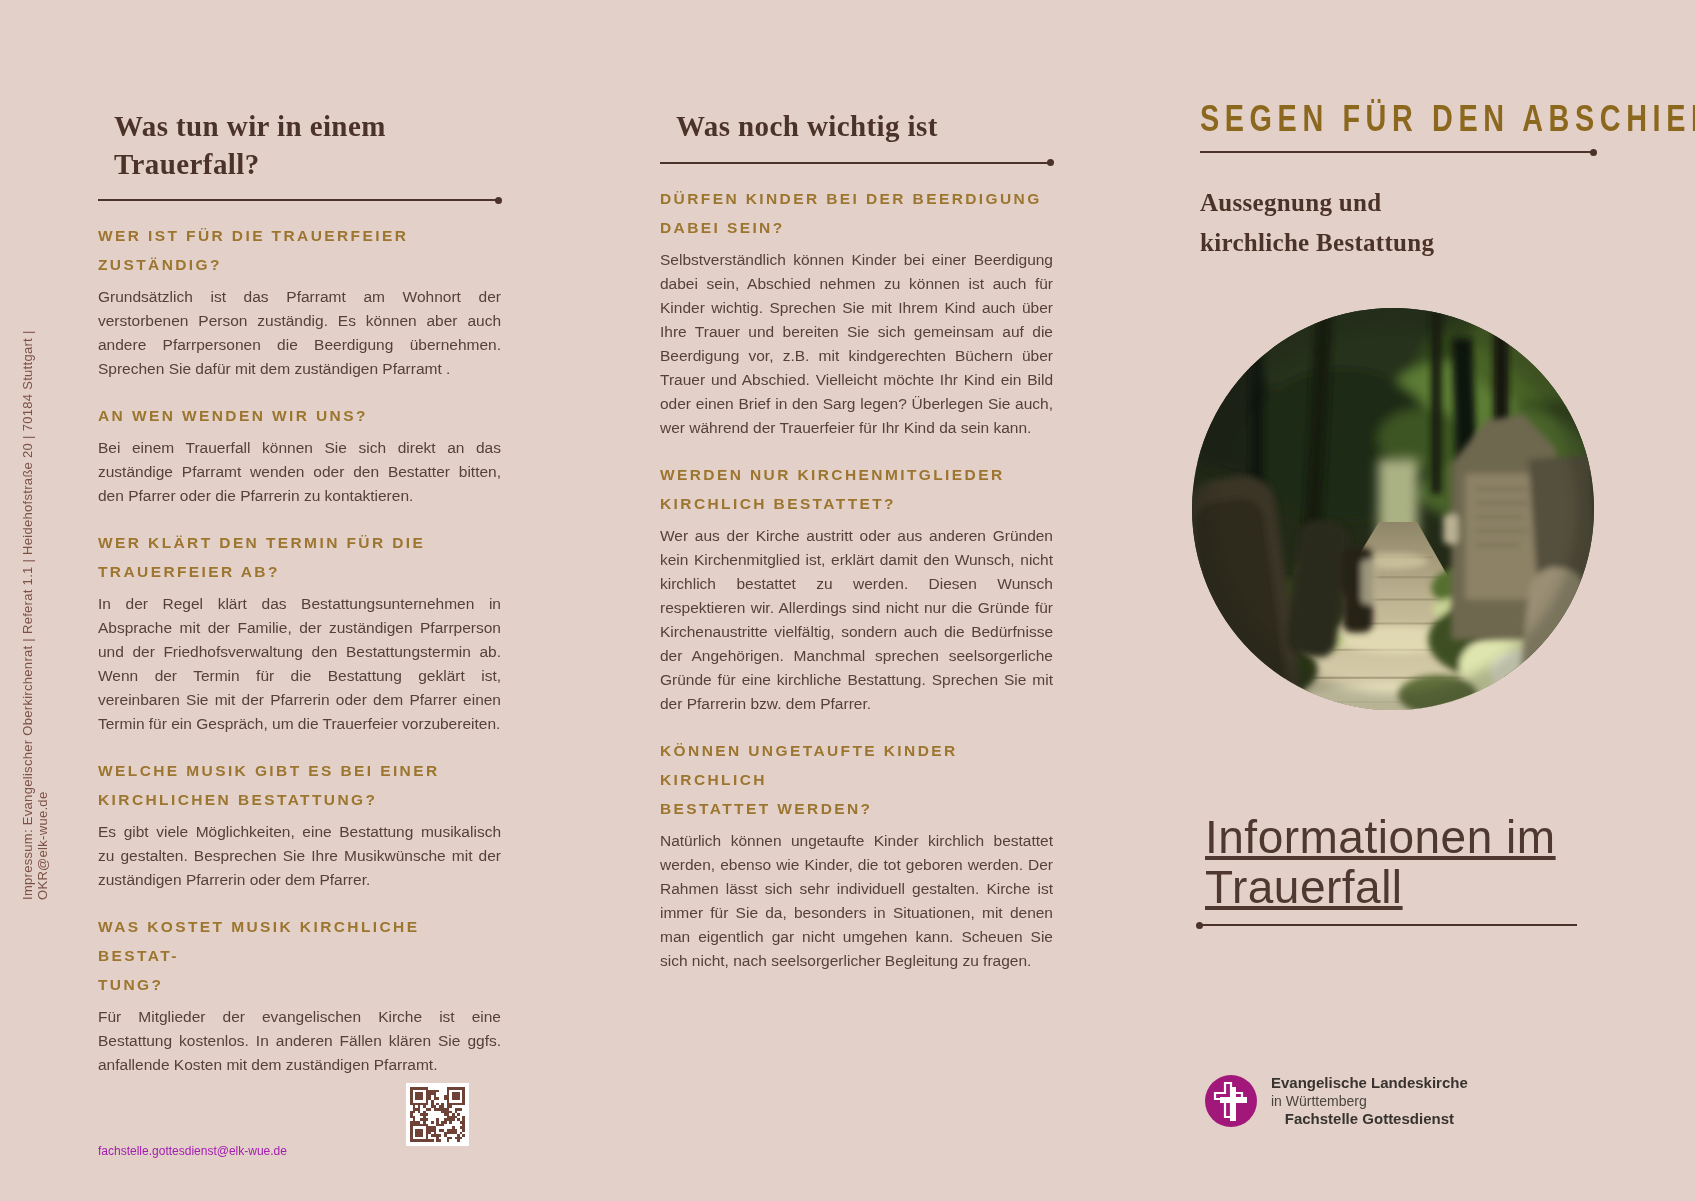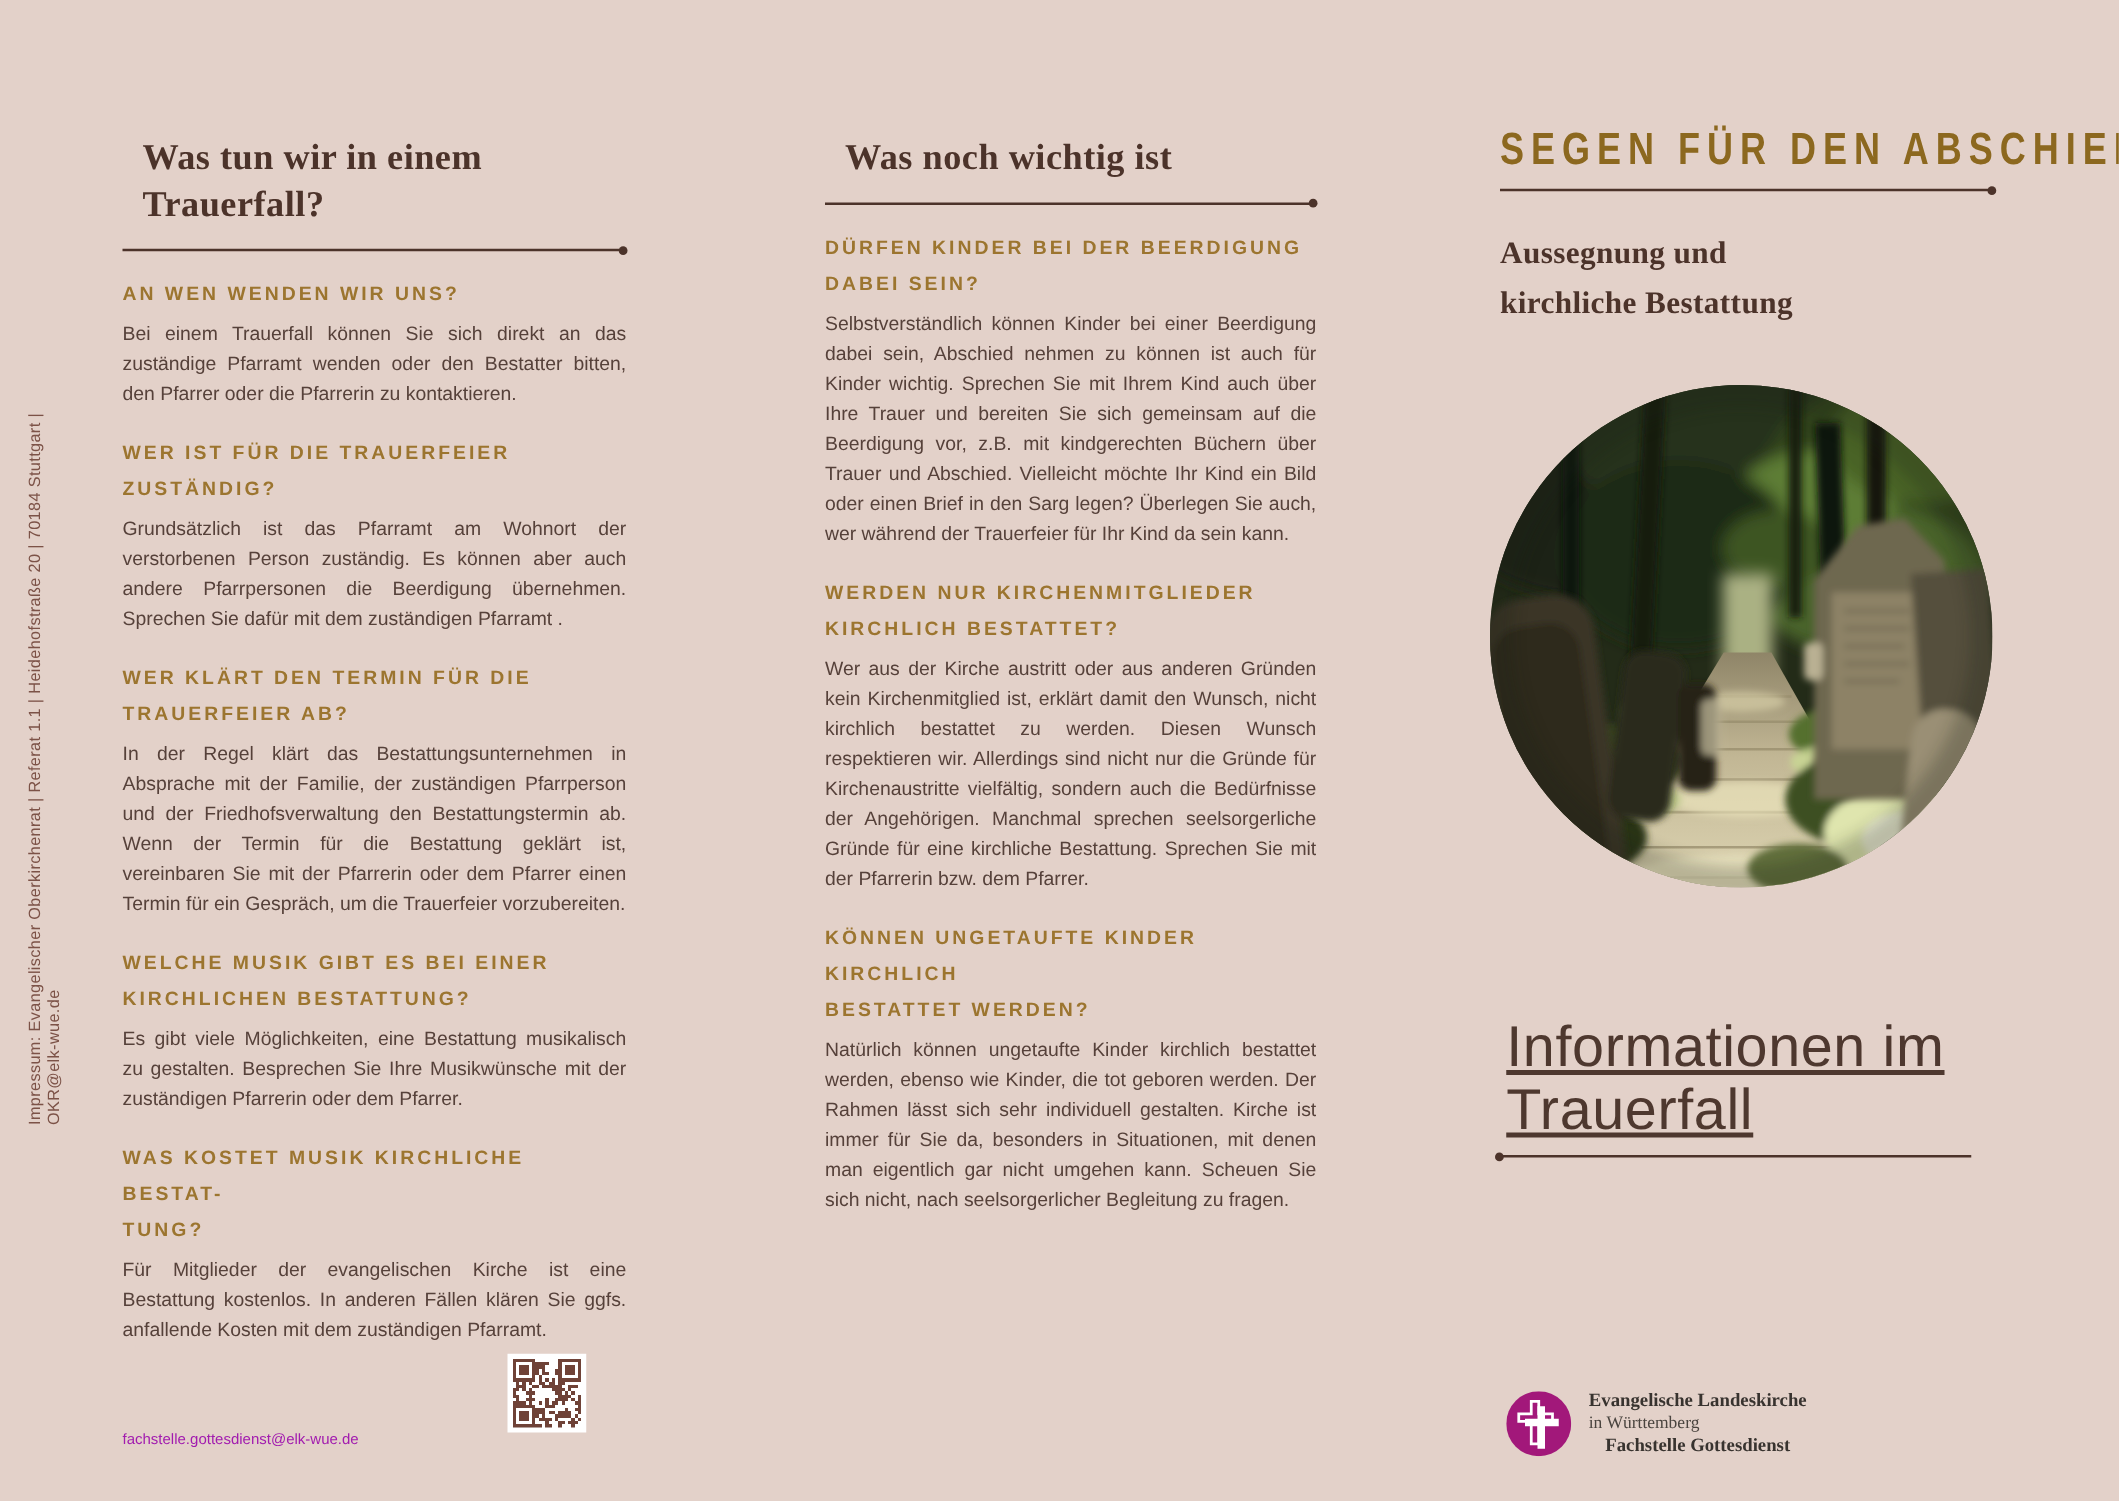--- a/index.html
+++ b/index.html
@@ -45,21 +45,21 @@
   }
   .photo-wrap{position:absolute;left:1192px;top:308px;width:402px;height:402px;}
   .photo-wrap svg{display:block;width:402px;height:402px;}
   .headline{
     position:absolute;left:1205px;top:812px;margin:0;
     white-space:pre-line;font-weight:400;font-size:46px;line-height:50px;
     color:#4e382f;letter-spacing:.5px;text-decoration:underline;
   }
   .headline-rule{position:absolute;left:1197px;top:924px;width:380px;margin-top:0;}
 
-  .logo{position:absolute;left:1205px;top:1112px;display:flex;align-items:center;font-family:Liberation Serif, serif;}
+  .logo{position:absolute;left:1205px;top:1074px;display:flex;align-items:center;}
   .logo-text{margin-left:14px;color:#38332f;}
   .logo-text .l1{font-weight:700;font-size:15px;line-height:18px;}
   .logo-text .l2{font-weight:400;font-size:14px;line-height:18px;color:#4a443f;}
   .logo-text .l3{font-weight:700;font-size:15px;line-height:18px;text-align:center;}
 
   .impressum{
     position:absolute;left:20px;top:266px;height:634px;
     writing-mode:vertical-rl;transform:rotate(180deg);
     font-size:13px;letter-spacing:.3px;color:#7c5247;
     display:flex;align-items:center;justify-content:center;
@@ -82,26 +82,26 @@
 
   <div class="impressum">Impressum: Evangelischer Oberkirchenrat | Referat 1.1 | Heidehofstraße 20 | 70184 Stuttgart | OKR@elk-wue.de</div>
 
   <section class="panel left">
     <h1 class="col-title">Was tun wir in einem Trauerfall?</h1>
     <div class="rule dot-right">
         <span class="dot"></span>
       </div>
 
     <div class="sec">
+      <h2>WER IST FÜR DIE TRAUERFEIER ZUSTÄNDIG?</h2>
+      <p>Grundsätzlich ist das Pfarramt am Wohnort der verstorbenen Person zuständig. Es können aber auch andere Pfarrpersonen die Beerdigung übernehmen. Sprechen Sie dafür mit dem zuständigen Pfarramt .</p>
+    </div>
+    <div class="sec">
       <h2>AN WEN WENDEN WIR UNS?</h2>
       <p>Bei einem Trauerfall können Sie sich direkt an das zuständige Pfarramt wenden oder den Bestatter bitten, den Pfarrer oder die Pfarrerin zu kontaktieren.</p>
-    </div>
-    <div class="sec">
-      <h2>WER IST FÜR DIE TRAUERFEIER ZUSTÄNDIG?</h2>
-      <p>Grundsätzlich ist das Pfarramt am Wohnort der verstorbenen Person zuständig. Es können aber auch andere Pfarrpersonen die Beerdigung übernehmen. Sprechen Sie dafür mit dem zuständigen Pfarramt .</p>
     </div>
     <div class="sec">
       <h2>WER KLÄRT DEN TERMIN FÜR DIE
 TRAUERFEIER AB?</h2>
       <p>In der Regel klärt das Bestattungsunternehmen in Absprache mit der Familie, der zuständigen Pfarrperson und der Friedhofsverwaltung den Bestattungstermin ab. Wenn der Termin für die Bestattung geklärt ist, vereinbaren Sie mit der Pfarrerin oder dem Pfarrer einen Termin für ein Gespräch, um die Trauerfeier vorzubereiten.</p>
     </div>
     <div class="sec">
       <h2>WELCHE MUSIK GIBT ES BEI EINER
 KIRCHLICHEN BESTATTUNG?</h2>
       <p>Es gibt viele Möglichkeiten, eine Bestattung musikalisch zu gestalten. Besprechen Sie Ihre Musikwünsche mit der zuständigen Pfarrerin oder dem Pfarrer.</p>

